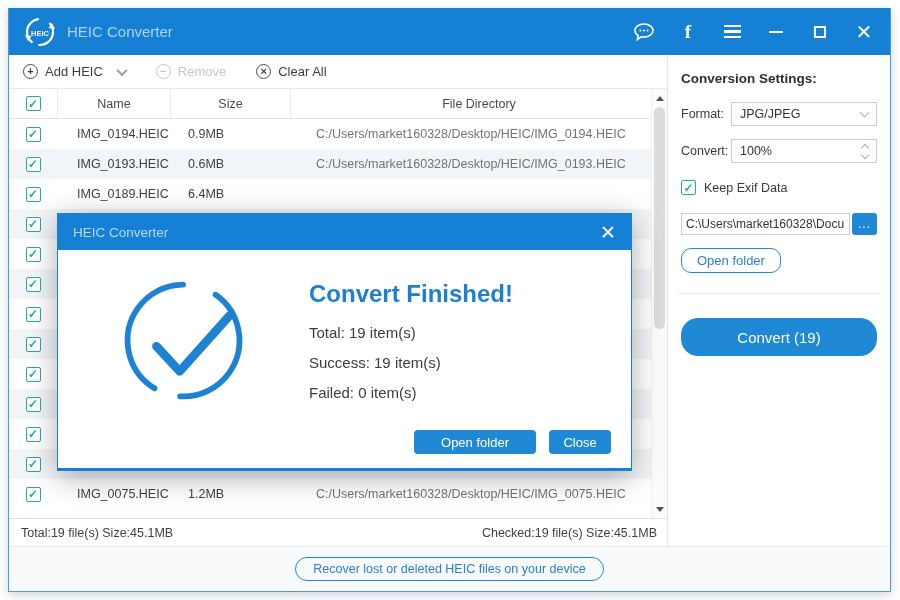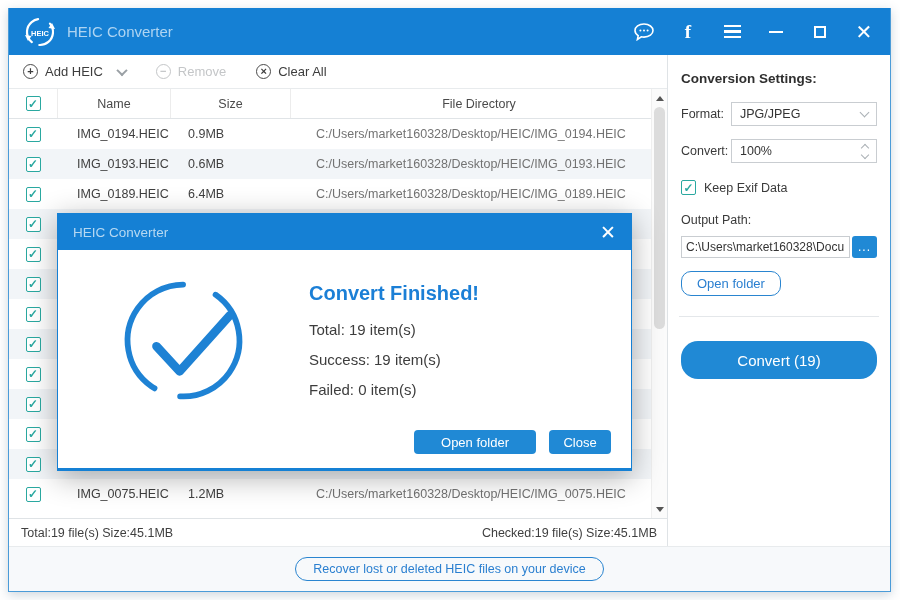--- a/index.html
+++ b/index.html
@@ -89,21 +89,21 @@
   
   .modal { position:absolute; left:57px; top:213px; width:575px; height:258px; background:#fff;
     border:1px solid #1580d4; border-bottom:3px solid #1580d4; box-shadow:0 6px 28px rgba(0,0,0,.32);
     z-index:20; display:flex; flex-direction:column; }
   .modal-titlebar { height:36px; flex:none; background:#1580d4; display:flex; align-items:center; padding:0 15px; }
   .modal-title { color:#b6d8f2; font-size:13.5px; }
   .modal-close { margin-left:auto; color:#fff; font-size:19px; line-height:1; cursor:pointer; }
   .modal-body { flex:1; display:flex; align-items:center; padding-left:58px; }
   .finish-icon { width:135px; height:135px; flex:none; }
   .modal-texts { margin-left:58px; }
-  .modal-heading { color:#1b7fd6; font-size:20px; font-weight:bold; margin-bottom:16px; }
+  .modal-heading { color:#1b7fd6; font-size:24px; font-weight:bold; margin-bottom:16px; }
   .modal-line { font-size:15px; color:#3d3d3d; margin-top:13px; }
   .modal-btns { flex:none; display:flex; justify-content:flex-end; gap:13px; padding:0 20px 14px; }
   .mbtn { background:#2089d5; color:#fff; border-radius:4px; height:24px; display:flex; align-items:center; justify-content:center; font-size:13px; cursor:pointer; }
   .mbtn.wide { width:122px; }
   .mbtn.narrow { width:62px; }
 </style>
 </head>
 <body>
 
 <div class="window">
@@ -196,21 +196,20 @@
             </div>
 
             <div class="row">
               <span class="col-check">
                 <span class="checkbox">
                   <span>✓</span>
                 </span>
               </span>
               <span class="col-name">IMG_0189.HEIC</span>
               <span class="col-size">6.4MB</span>
-              <span class="col-dir">C:/Users/market160328/Desktop/HEIC/IMG_0189.HEIC</span>
             </div>
 
             <div class="row">
               <span class="col-check">
                 <span class="checkbox">
                   <span>✓</span>
                 </span>
               </span>
               <span class="col-name">IMG_</span>
               <span class="col-size"></span>
@@ -355,21 +354,20 @@
         </div>
       </div>
 
       <div class="exif-row">
         <span class="checkbox">
             <span>✓</span>
           </span>
         <span>Keep Exif Data</span>
       </div>
 
-      <div class="out-label">Output Path:</div>
       <div class="path-row">
         <div class="path-input">C:\Users\market160328\Docu</div>
         <div class="dots-btn">...</div>
       </div>
 
       <span class="openfolder-outline">Open folder</span>
 
       <div class="sb-divider"></div>
 
       <div class="convert-btn">Convert (19)</div>

